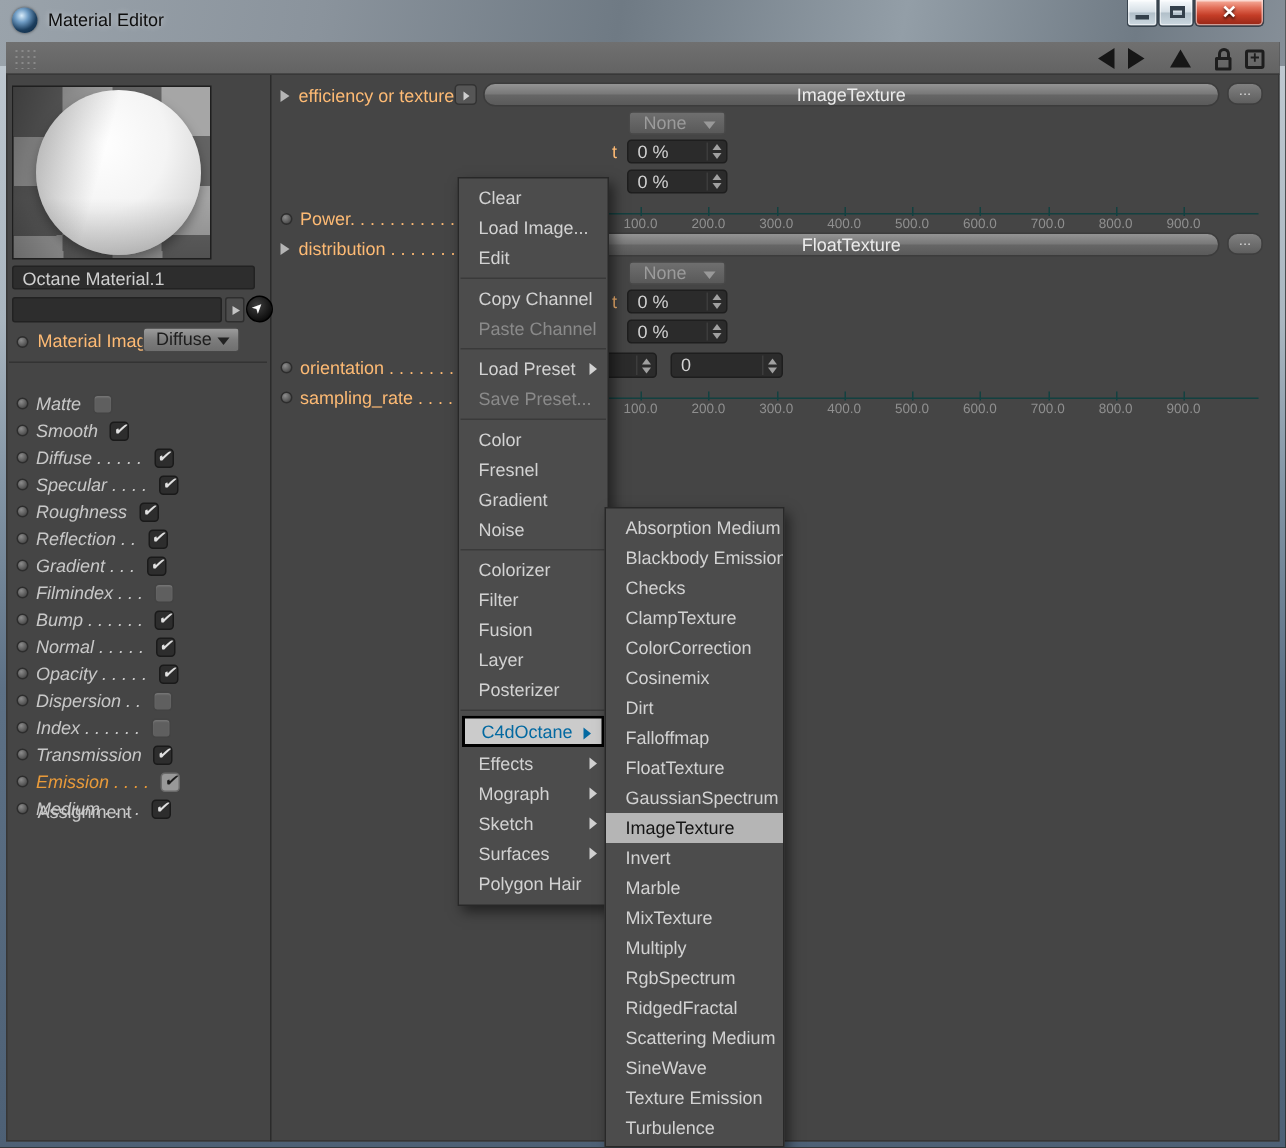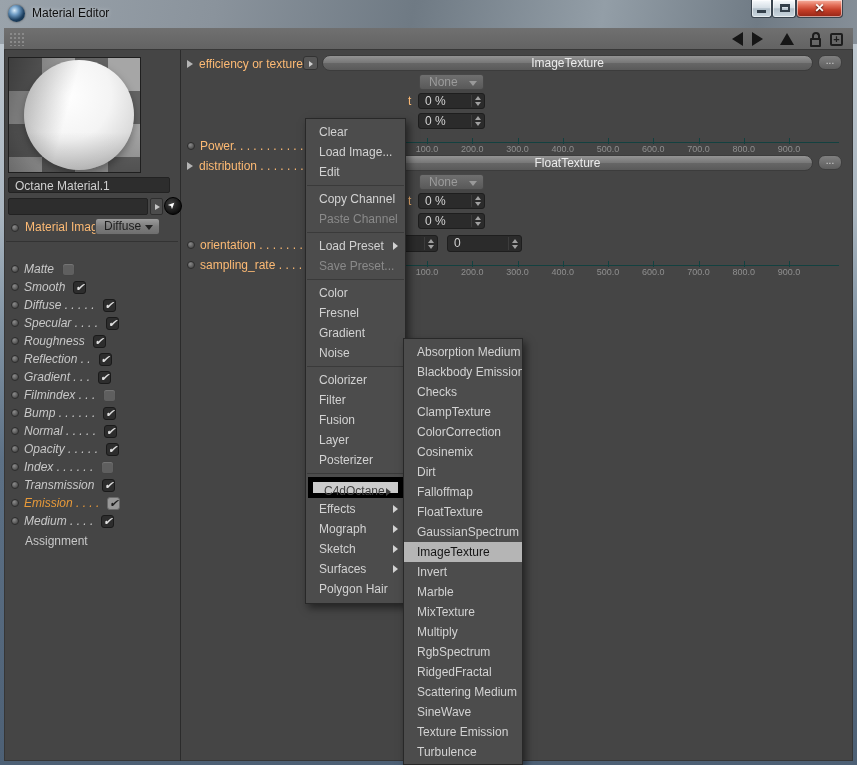--- a/index.html
+++ b/index.html
@@ -97,21 +97,21 @@
   .tri-down-s{width:0;height:0;border-left:3px solid transparent;border-right:3px solid transparent;border-top:4px solid #a0a0a0;}
   .ruler{position:absolute;width:521px;height:16px;}
   .rline{position:absolute;left:0;right:0;top:4px;height:1px;background:#134140;}
   .tick{position:absolute;top:0;width:1px;height:6px;background:#134140;}
   .tick-label{position:absolute;top:6px;font-size:9px;color:#8f8f8f;transform:translateX(-50%);white-space:nowrap;}
   
   .menu{position:absolute;background:#4c4c4c;border:1px solid #282828;padding:3px 0 4px;
     box-shadow:3px 4px 8px rgba(0,0,0,.5);}
   .menu-item{position:relative;height:20px;line-height:20px;padding-left:13px;font-size:12px;color:#d2d2d2;white-space:nowrap;}
   .menu-item.disabled{color:#8a8a8a;}
-  .menu-item.open{background:#cbcbcb;color:#404040;border:5px solid #000000;margin:1px 2px;padding-left:11px;height:21px;line-height:19px;}
+  .menu-item.open{background:#cbcbcb;color:#0369a1;border:2px solid #000000;margin:1px 2px;padding-left:11px;height:21px;line-height:19px;}
   .menu-item.selected{background:#b5b5b5;color:#141414;}
   .menu-sep{height:1px;background:#3a3a3a;margin:3px 1px;}
   .menu-arrow{position:absolute;right:7px;top:6px;width:0;height:0;
     border-top:4px solid transparent;border-bottom:4px solid transparent;border-left:5px solid;}
   .ctx-menu{left:305px;top:70px;width:101px;z-index:50;margin-top:48px;}
   .sub-menu{left:403px;top:338px;width:120px;height:427px;z-index:60;overflow:hidden;}
 </style>
 </head>
 <body>
 
@@ -212,20 +212,25 @@
         </div>
         <div class="channel-row">
           <span class="led"></span>
           <span class="ch-label">Normal . . . . .</span>
           <span class="checkbox checked">✔</span>
         </div>
         <div class="channel-row">
           <span class="led"></span>
           <span class="ch-label">Opacity . . . . .</span>
           <span class="checkbox checked">✔</span>
+        </div>
+        <div class="channel-row">
+          <span class="led"></span>
+          <span class="ch-label">Dispersion . .</span>
+          <span class="checkbox"></span>
         </div>
         <div class="channel-row">
           <span class="led"></span>
           <span class="ch-label">Index . . . . . .</span>
           <span class="checkbox"></span>
         </div>
         <div class="channel-row">
           <span class="led"></span>
           <span class="ch-label">Transmission</span>
           <span class="checkbox checked">✔</span>

